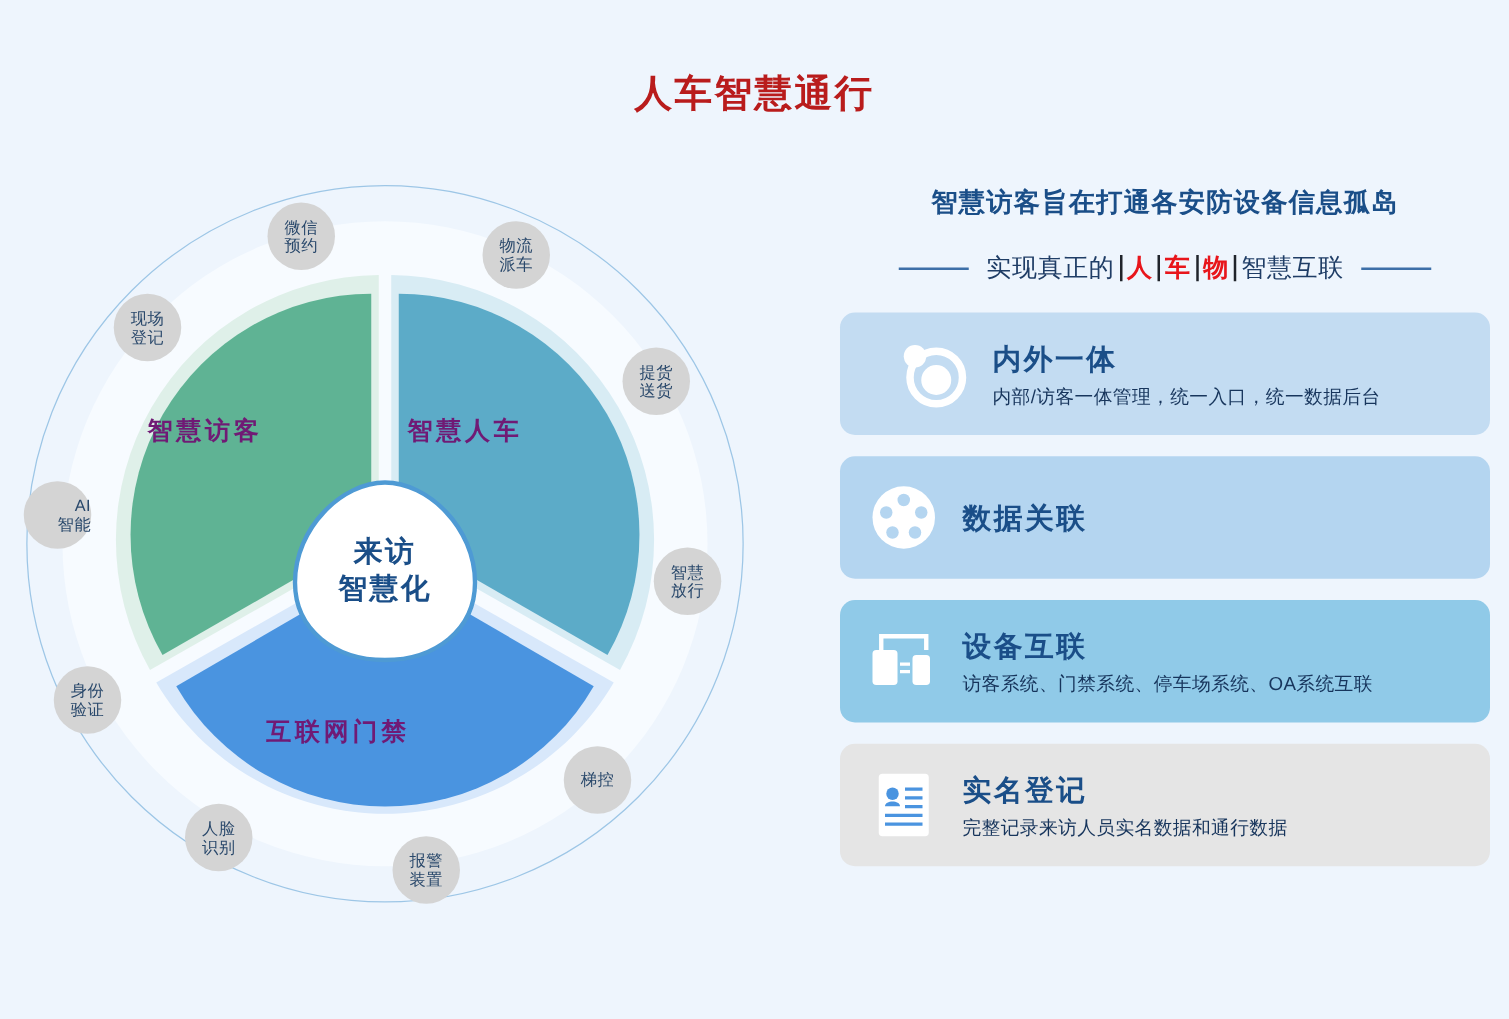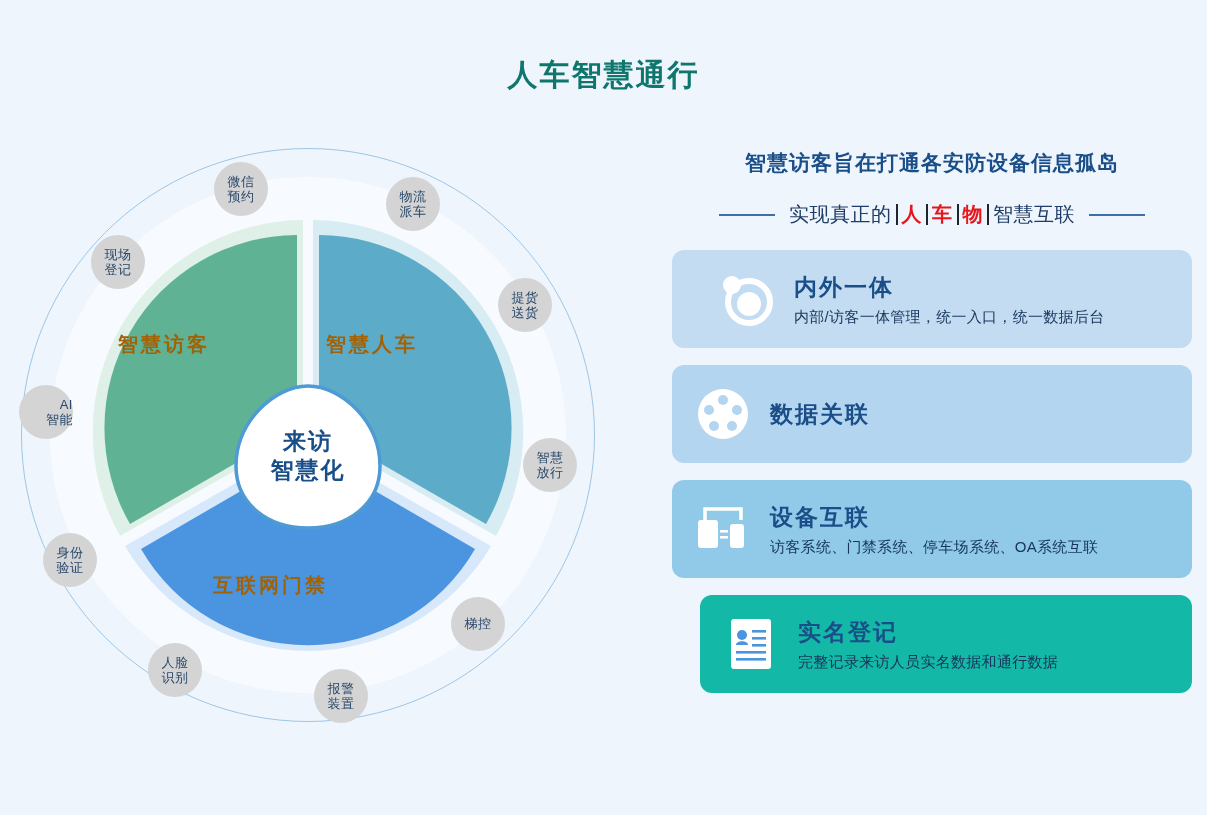--- a/index.html
+++ b/index.html
@@ -8,38 +8,38 @@
     background: #eef5fd;
     font-family: "Liberation Sans", "DejaVu Sans", sans-serif;
     overflow: hidden;
   }
   #page { position: relative; width: 1207px; height: 815px; }
 
   
   .page-title {
     position: absolute; top: 55px; left: 0; width: 1207px;
     text-align: center;
-    font-size: 30px; font-weight: bold; color: #0f766e;
+    font-size: 30px; font-weight: bold; color: #b91c1c;
     letter-spacing: 2px;
   }
 
   
   .diagram { position: absolute; left: 8px; top: 135px; width: 600px; height: 600px; }
   .ring-outer {
     position: absolute; left: 13px; top: 13px; width: 574px; height: 574px;
     border-radius: 50%; border: 1.5px solid #9dc6e6;
   }
   .ring-inner-bg {
     position: absolute; left: 42px; top: 42px; width: 516px; height: 516px;
     border-radius: 50%; background: #f7fbff;
   }
   .donut-svg { position: absolute; left: 0; top: 0; width: 600px; height: 600px; }
 
   .seg-label {
-    position: absolute; color: #a16207; font-size: 20px; font-weight: bold;
+    position: absolute; color: #701a75; font-size: 20px; font-weight: bold;
     letter-spacing: 3px; white-space: nowrap;
   }
   .seg-label.l1 { left: 110px; top: 196px; }
   .seg-label.l2 { left: 318px; top: 196px; }
   .seg-label.l3 { left: 205px; top: 437px; }
 
   .center-medal {
     position: absolute; left: 222px; top: 243px; width: 156px; height: 156px;
   }
   .center-medal svg { position: absolute; left: 0; top: 0; }
@@ -76,21 +76,21 @@
   .subtext .hot { color: #e8151b; font-weight: bold; }
 
   .cards { margin-top: 22px; display: flex; flex-direction: column; gap: 17px; }
   .card {
     position: relative; height: 98px; border-radius: 12px;
     display: flex; align-items: center; padding-left: 20px;
   }
   .card.c1 { background: #c3dcf2; padding-left: 44px; }
   .card.c2 { background: #b4d5f0; }
   .card.c3 { background: #90cae8; }
-  .card.c4 { background: #14b8a6; margin-left: 28px; }
+  .card.c4 { background: #e5e5e5; }
 
   .card-icon { width: 62px; height: 62px; flex: 0 0 62px; margin-right: 16px; position: relative; }
   .card-body { display: flex; flex-direction: column; gap: 5px; }
   .card-title { font-size: 23px; font-weight: bold; color: #1a4e88; letter-spacing: 2px; }
   .card-desc { font-size: 15px; color: #17355c; letter-spacing: 0.3px; }
 </style>
 </head>
 <body>
 
 <div id="page">

